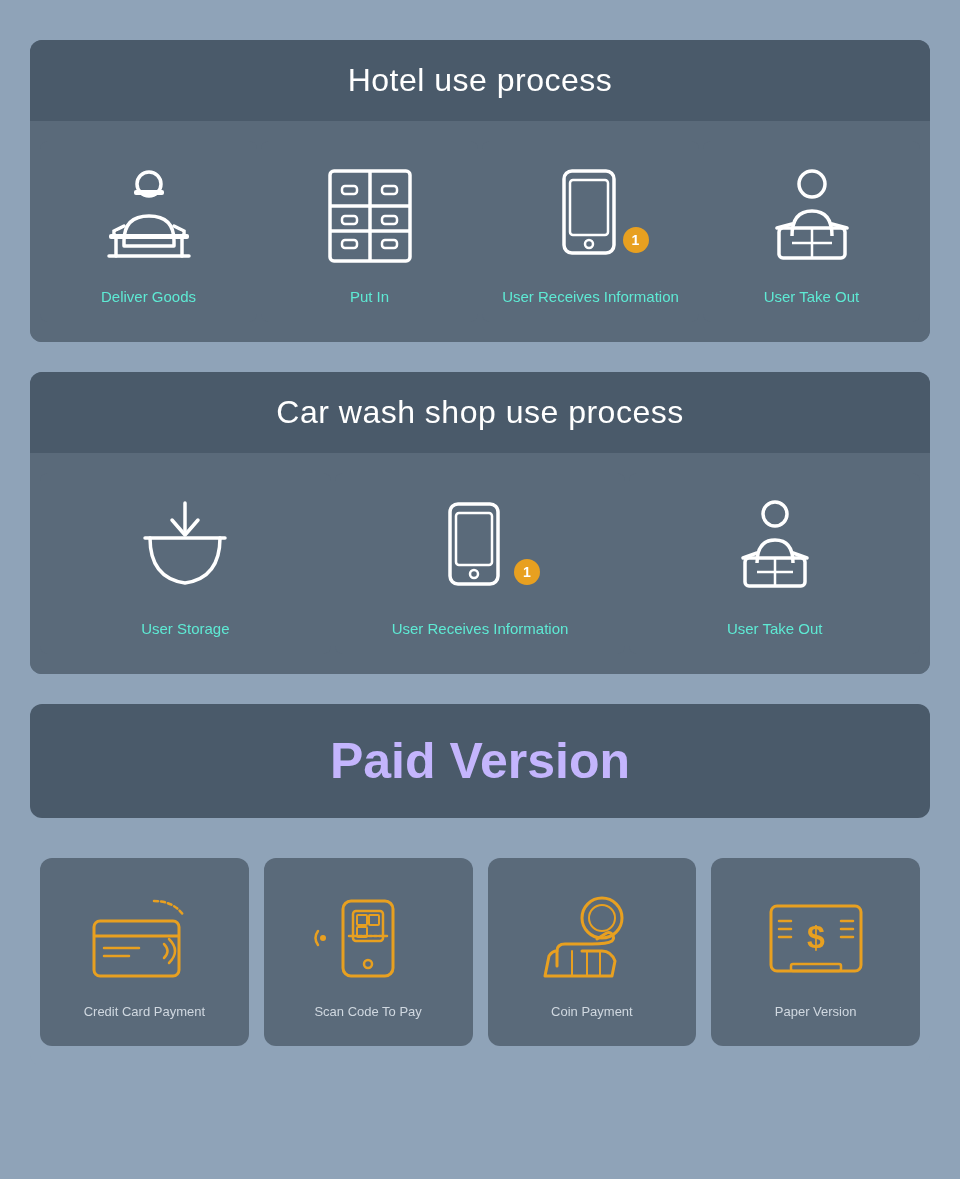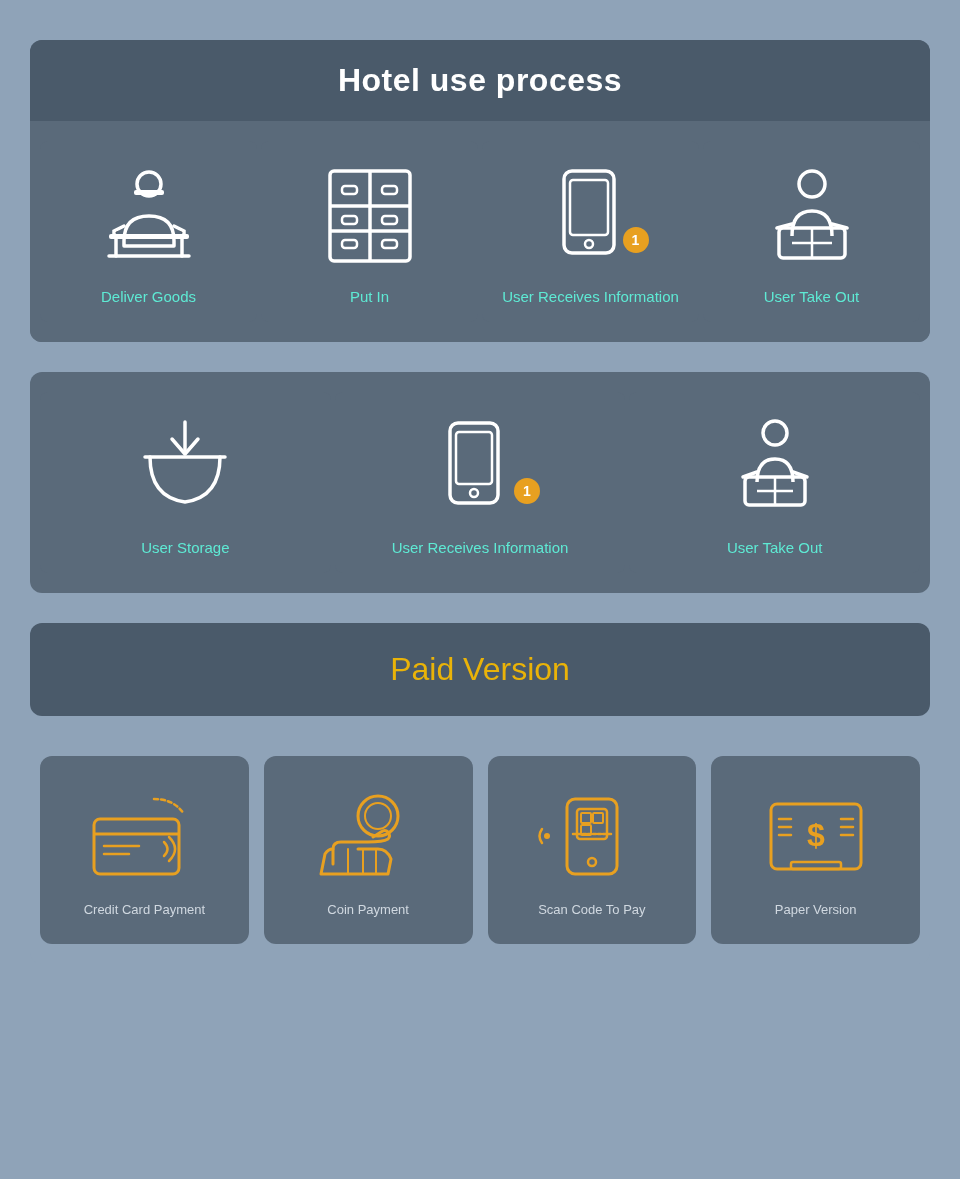--- a/index.html
+++ b/index.html
@@ -20,21 +20,21 @@
 
     .section-header {
       background: #4a5a6a;
       padding: 22px 20px;
       text-align: center;
     }
 
     .section-title {
       color: #ffffff;
       font-size: 32px;
-      font-weight: 700;
+      font-weight: 400;
       letter-spacing: 0.5px;
     }
 
     .section-body {
       background: #5a6a7a;
       display: flex;
       padding: 20px 10px;
       gap: 4px;
     }
 
@@ -59,23 +59,23 @@
     }
 
     .process-label {
       color: #5eead4;
       font-size: 15px;
       text-align: center;
       line-height: 1.4;
     }
 
     .payment-title {
-      color: #eab308;
-      font-size: 32px;
-      font-weight: 400;
+      color: #c4b5fd;
+      font-size: 50px;
+      font-weight: 700;
     }
 
     .payment-body {
       display: flex;
       padding: 20px 10px;
       gap: 15px;
       background: #8fa3b8;
       border-radius: 0 0 12px 12px;
       margin-top: 0;
     }
@@ -222,20 +222,23 @@
           <line x1="35" y1="77" x2="75" y2="77" stroke="white" stroke-width="2.5"></line>
         </svg>
       </div>
       <div class="process-label">User Take Out</div>
     </div>
 
   </div>
 </div>
 
 <div class="section">
+  <div class="section-header">
+    <h2 class="section-title">Car wash shop use process</h2>
+  </div>
   <div class="section-body">
 
     <div class="process-item">
       <div class="icon-container">
         <svg width="100" height="100" viewBox="0 0 100 100">
 
           <path d="M15 40 Q15 80 50 85 Q85 80 85 40" fill="none" stroke="white" stroke-width="3.5" stroke-linecap="round"></path>
 
           <line x1="10" y1="40" x2="90" y2="40" stroke="white" stroke-width="3.5" stroke-linecap="round"></line>
 
@@ -307,62 +310,62 @@
           <path d="M65 5 Q85 5 95 20" fill="none" stroke="#e8a020" stroke-width="2.5" stroke-linecap="round" stroke-dasharray="4,3"></path>
         </svg>
       </div>
       <div class="payment-label">Credit Card Payment</div>
     </div>
 
     <div class="payment-item">
       <div class="payment-icon-container">
         <svg width="110" height="85" viewBox="0 0 110 85">
 
+          <rect x="30" y="5" width="50" height="75" rx="8" fill="none" stroke="#e8a020" stroke-width="3"></rect>
+
+          <rect x="40" y="15" width="30" height="30" rx="3" fill="none" stroke="#e8a020" stroke-width="2.5"></rect>
+
+          <rect x="44" y="19" width="10" height="10" rx="1" fill="none" stroke="#e8a020" stroke-width="2"></rect>
+          <rect x="56" y="19" width="10" height="10" rx="1" fill="none" stroke="#e8a020" stroke-width="2"></rect>
+          <rect x="44" y="31" width="10" height="10" rx="1" fill="none" stroke="#e8a020" stroke-width="2"></rect>
+
+          <line x1="36" y1="40" x2="74" y2="40" stroke="#e8a020" stroke-width="2.5" stroke-linecap="round" stroke-dasharray="3,2"></line>
+
+          <circle cx="55" cy="68" r="4" fill="none" stroke="#e8a020" stroke-width="2.5"></circle>
+
+          <circle cx="10" cy="42" r="3" fill="#e8a020"></circle>
+          <path d="M5 35 Q0 42 5 49" fill="none" stroke="#e8a020" stroke-width="2.5" stroke-linecap="round"></path>
+        </svg>
+      </div>
+      <div class="payment-label">Scan Code To Pay</div>
+    </div>
+
+    <div class="payment-item">
+      <div class="payment-icon-container">
+        <svg width="110" height="85" viewBox="0 0 110 85">
+
           <circle cx="65" cy="22" r="20" fill="none" stroke="#e8a020" stroke-width="3"></circle>
           <circle cx="65" cy="22" r="13" fill="none" stroke="#e8a020" stroke-width="2"></circle>
 
           <path d="M20 70 L20 55 Q20 48 28 48 L55 48 Q70 48 75 45 Q78 42 75 38 Q72 35 68 38 L60 43" fill="none" stroke="#e8a020" stroke-width="3" stroke-linecap="round" stroke-linejoin="round"></path>
 
           <path d="M20 55 Q15 55 12 60 L8 80 L75 80 L78 65 Q74 55 65 55 L45 55" fill="none" stroke="#e8a020" stroke-width="3" stroke-linecap="round" stroke-linejoin="round"></path>
 
           <line x1="35" y1="55" x2="35" y2="80" stroke="#e8a020" stroke-width="2" stroke-linecap="round"></line>
           <line x1="50" y1="55" x2="50" y2="80" stroke="#e8a020" stroke-width="2" stroke-linecap="round"></line>
           <line x1="63" y1="55" x2="63" y2="80" stroke="#e8a020" stroke-width="2" stroke-linecap="round"></line>
         </svg>
       </div>
       <div class="payment-label">Coin Payment</div>
     </div>
 
     <div class="payment-item">
       <div class="payment-icon-container">
         <svg width="110" height="85" viewBox="0 0 110 85">
 
-          <rect x="30" y="5" width="50" height="75" rx="8" fill="none" stroke="#e8a020" stroke-width="3"></rect>
-
-          <rect x="40" y="15" width="30" height="30" rx="3" fill="none" stroke="#e8a020" stroke-width="2.5"></rect>
-
-          <rect x="44" y="19" width="10" height="10" rx="1" fill="none" stroke="#e8a020" stroke-width="2"></rect>
-          <rect x="56" y="19" width="10" height="10" rx="1" fill="none" stroke="#e8a020" stroke-width="2"></rect>
-          <rect x="44" y="31" width="10" height="10" rx="1" fill="none" stroke="#e8a020" stroke-width="2"></rect>
-
-          <line x1="36" y1="40" x2="74" y2="40" stroke="#e8a020" stroke-width="2.5" stroke-linecap="round" stroke-dasharray="3,2"></line>
-
-          <circle cx="55" cy="68" r="4" fill="none" stroke="#e8a020" stroke-width="2.5"></circle>
-
-          <circle cx="10" cy="42" r="3" fill="#e8a020"></circle>
-          <path d="M5 35 Q0 42 5 49" fill="none" stroke="#e8a020" stroke-width="2.5" stroke-linecap="round"></path>
-        </svg>
-      </div>
-      <div class="payment-label">Scan Code To Pay</div>
-    </div>
-
-    <div class="payment-item">
-      <div class="payment-icon-container">
-        <svg width="110" height="85" viewBox="0 0 110 85">
-
           <rect x="10" y="10" width="90" height="65" rx="6" fill="none" stroke="#e8a020" stroke-width="3"></rect>
 
           <text x="55" y="52" text-anchor="middle" font-size="32" fill="#e8a020" font-family="Arial" font-weight="bold">$</text>
 
           <line x1="18" y1="25" x2="30" y2="25" stroke="#e8a020" stroke-width="2.5" stroke-linecap="round"></line>
           <line x1="18" y1="33" x2="30" y2="33" stroke="#e8a020" stroke-width="2.5" stroke-linecap="round"></line>
           <line x1="18" y1="41" x2="30" y2="41" stroke="#e8a020" stroke-width="2.5" stroke-linecap="round"></line>
 
           <line x1="80" y1="25" x2="92" y2="25" stroke="#e8a020" stroke-width="2.5" stroke-linecap="round"></line>
           <line x1="80" y1="33" x2="92" y2="33" stroke="#e8a020" stroke-width="2.5" stroke-linecap="round"></line>

